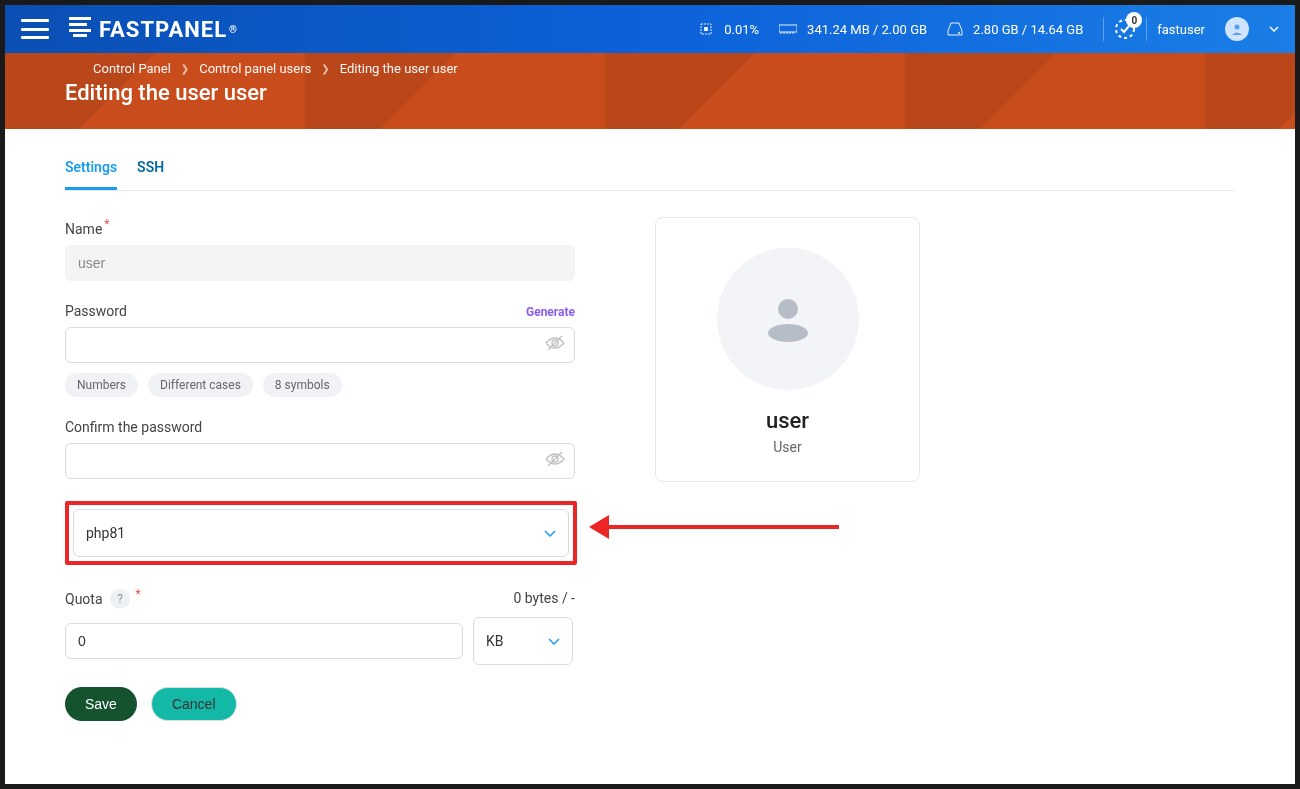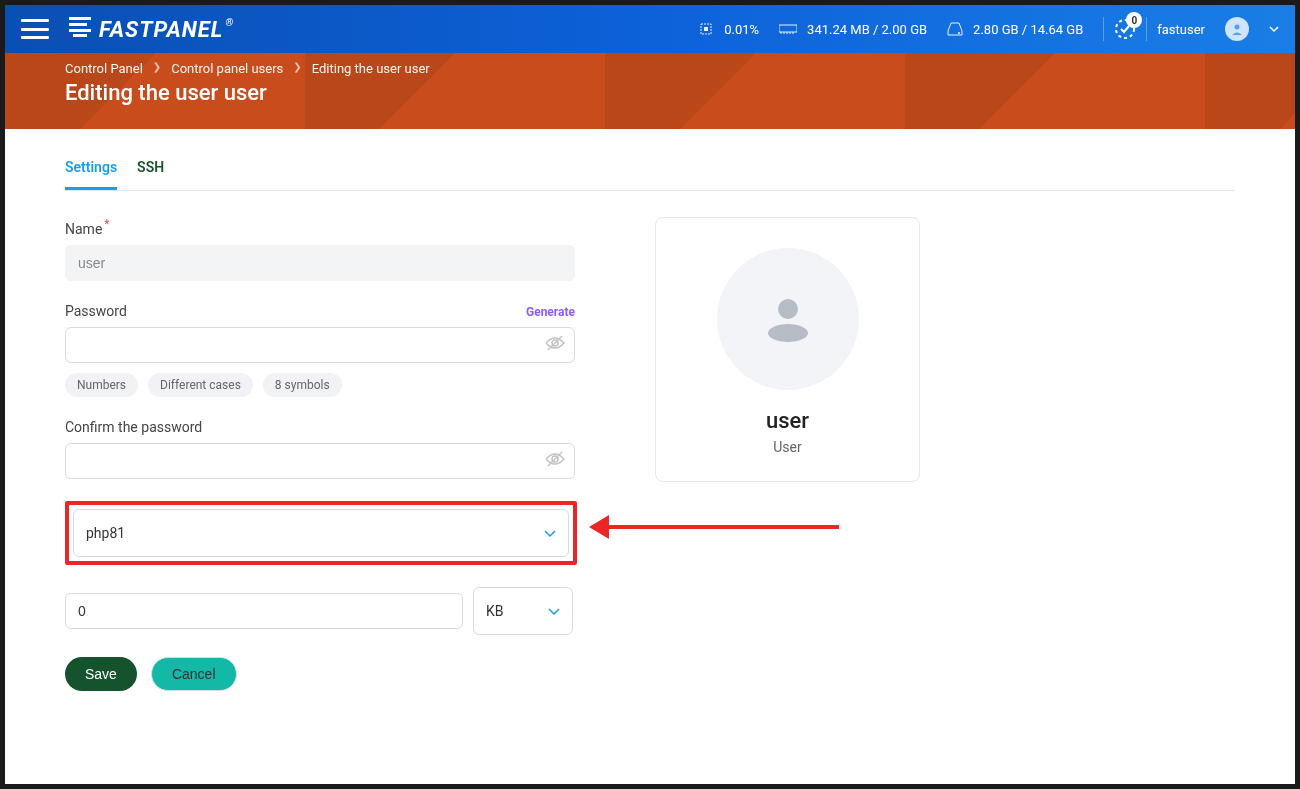--- a/index.html
+++ b/index.html
@@ -37,24 +37,24 @@
     cursor: pointer;
   }
   .hamburger span {
     display: block;
     height: 3px;
     background: #fff;
     border-radius: 1px;
   }
   .logo {
     display: flex;
+    align-items: center;
     font-weight: 700;
     font-size: 22px;
     letter-spacing: 1px;
-    font-style: italic;
   }
   .logo-icon { margin-right: 8px; }
   .logo-reg { font-size: 10px; vertical-align: super; margin-left: 2px;}
   .topbar-spacer { flex: 1; }
   .stat-block {
     display: flex;
     align-items: center;
     gap: 10px;
     margin: 0 10px;
   }
@@ -107,23 +107,24 @@
     background-image:
       linear-gradient(135deg, rgba(0,0,0,0.08) 25%, transparent 25%),
       linear-gradient(45deg,  rgba(255,255,255,0.05) 25%, transparent 25%);
     background-size: 300px 300px;
     color: #fff;
     padding: 8px 60px 0 60px;
   }
   .breadcrumb {
     font-size: 13px;
     display: flex;
-    align-items: flex-start;
+    align-items: center;
     gap: 10px;
     opacity: 0.95;
+    margin-left: 28px;
   }
   .breadcrumb a { color: #fff; text-decoration: none; cursor: pointer; }
   .breadcrumb .chev { opacity: 0.7; font-size: 10px; }
   .hero-title {
     font-size: 22px;
     font-weight: 500;
     margin-top: 4px;
   }
   .content {
     padding: 20px 60px 30px 60px;
@@ -132,21 +133,21 @@
   .tabs {
     display: flex;
     border-bottom: 1px solid #e6e8eb;
     gap: 20px;
     margin-bottom: 26px;
   }
   .tab {
     padding: 10px 0 12px 0;
     font-size: 14px;
     font-weight: 600;
-    color: #14532d;
+    color: #0369a1;
     cursor: pointer;
     border-bottom: 3px solid transparent;
   }
   .tab.active {
     color: #1a9cf0;
     border-bottom-color: #1a9cf0;
   }
   .form-area {
     display: flex;
     gap: 80px;
@@ -455,20 +456,28 @@
               </span>
             </div>
             <div class="arrow-annot">
               <div class="arrow-head"></div>
               <div class="arrow-line"></div>
             </div>
           </div>
         </div>
 
         <div class="field-group">
+          <div class="label-row">
+            <span class="lbl">
+              <span>Quota</span>
+              <span class="help-icon">?</span>
+              <span class="req">*</span>
+            </span>
+            <span class="quota-display">0 bytes / -</span>
+          </div>
           <div class="quota-row">
             <input class="input" value="0" style="">
             <div class="select" style="width:100px">
               <span>KB</span>
               <span class="chev-dn">
                 <svg width="12" height="8" viewBox="0 0 12 8">
                     <path d="M1 1 L6 6 L11 1" fill="none" stroke="#1a9cf0" stroke-width="1.5"></path>
                   </svg>
               </span>
             </div>

